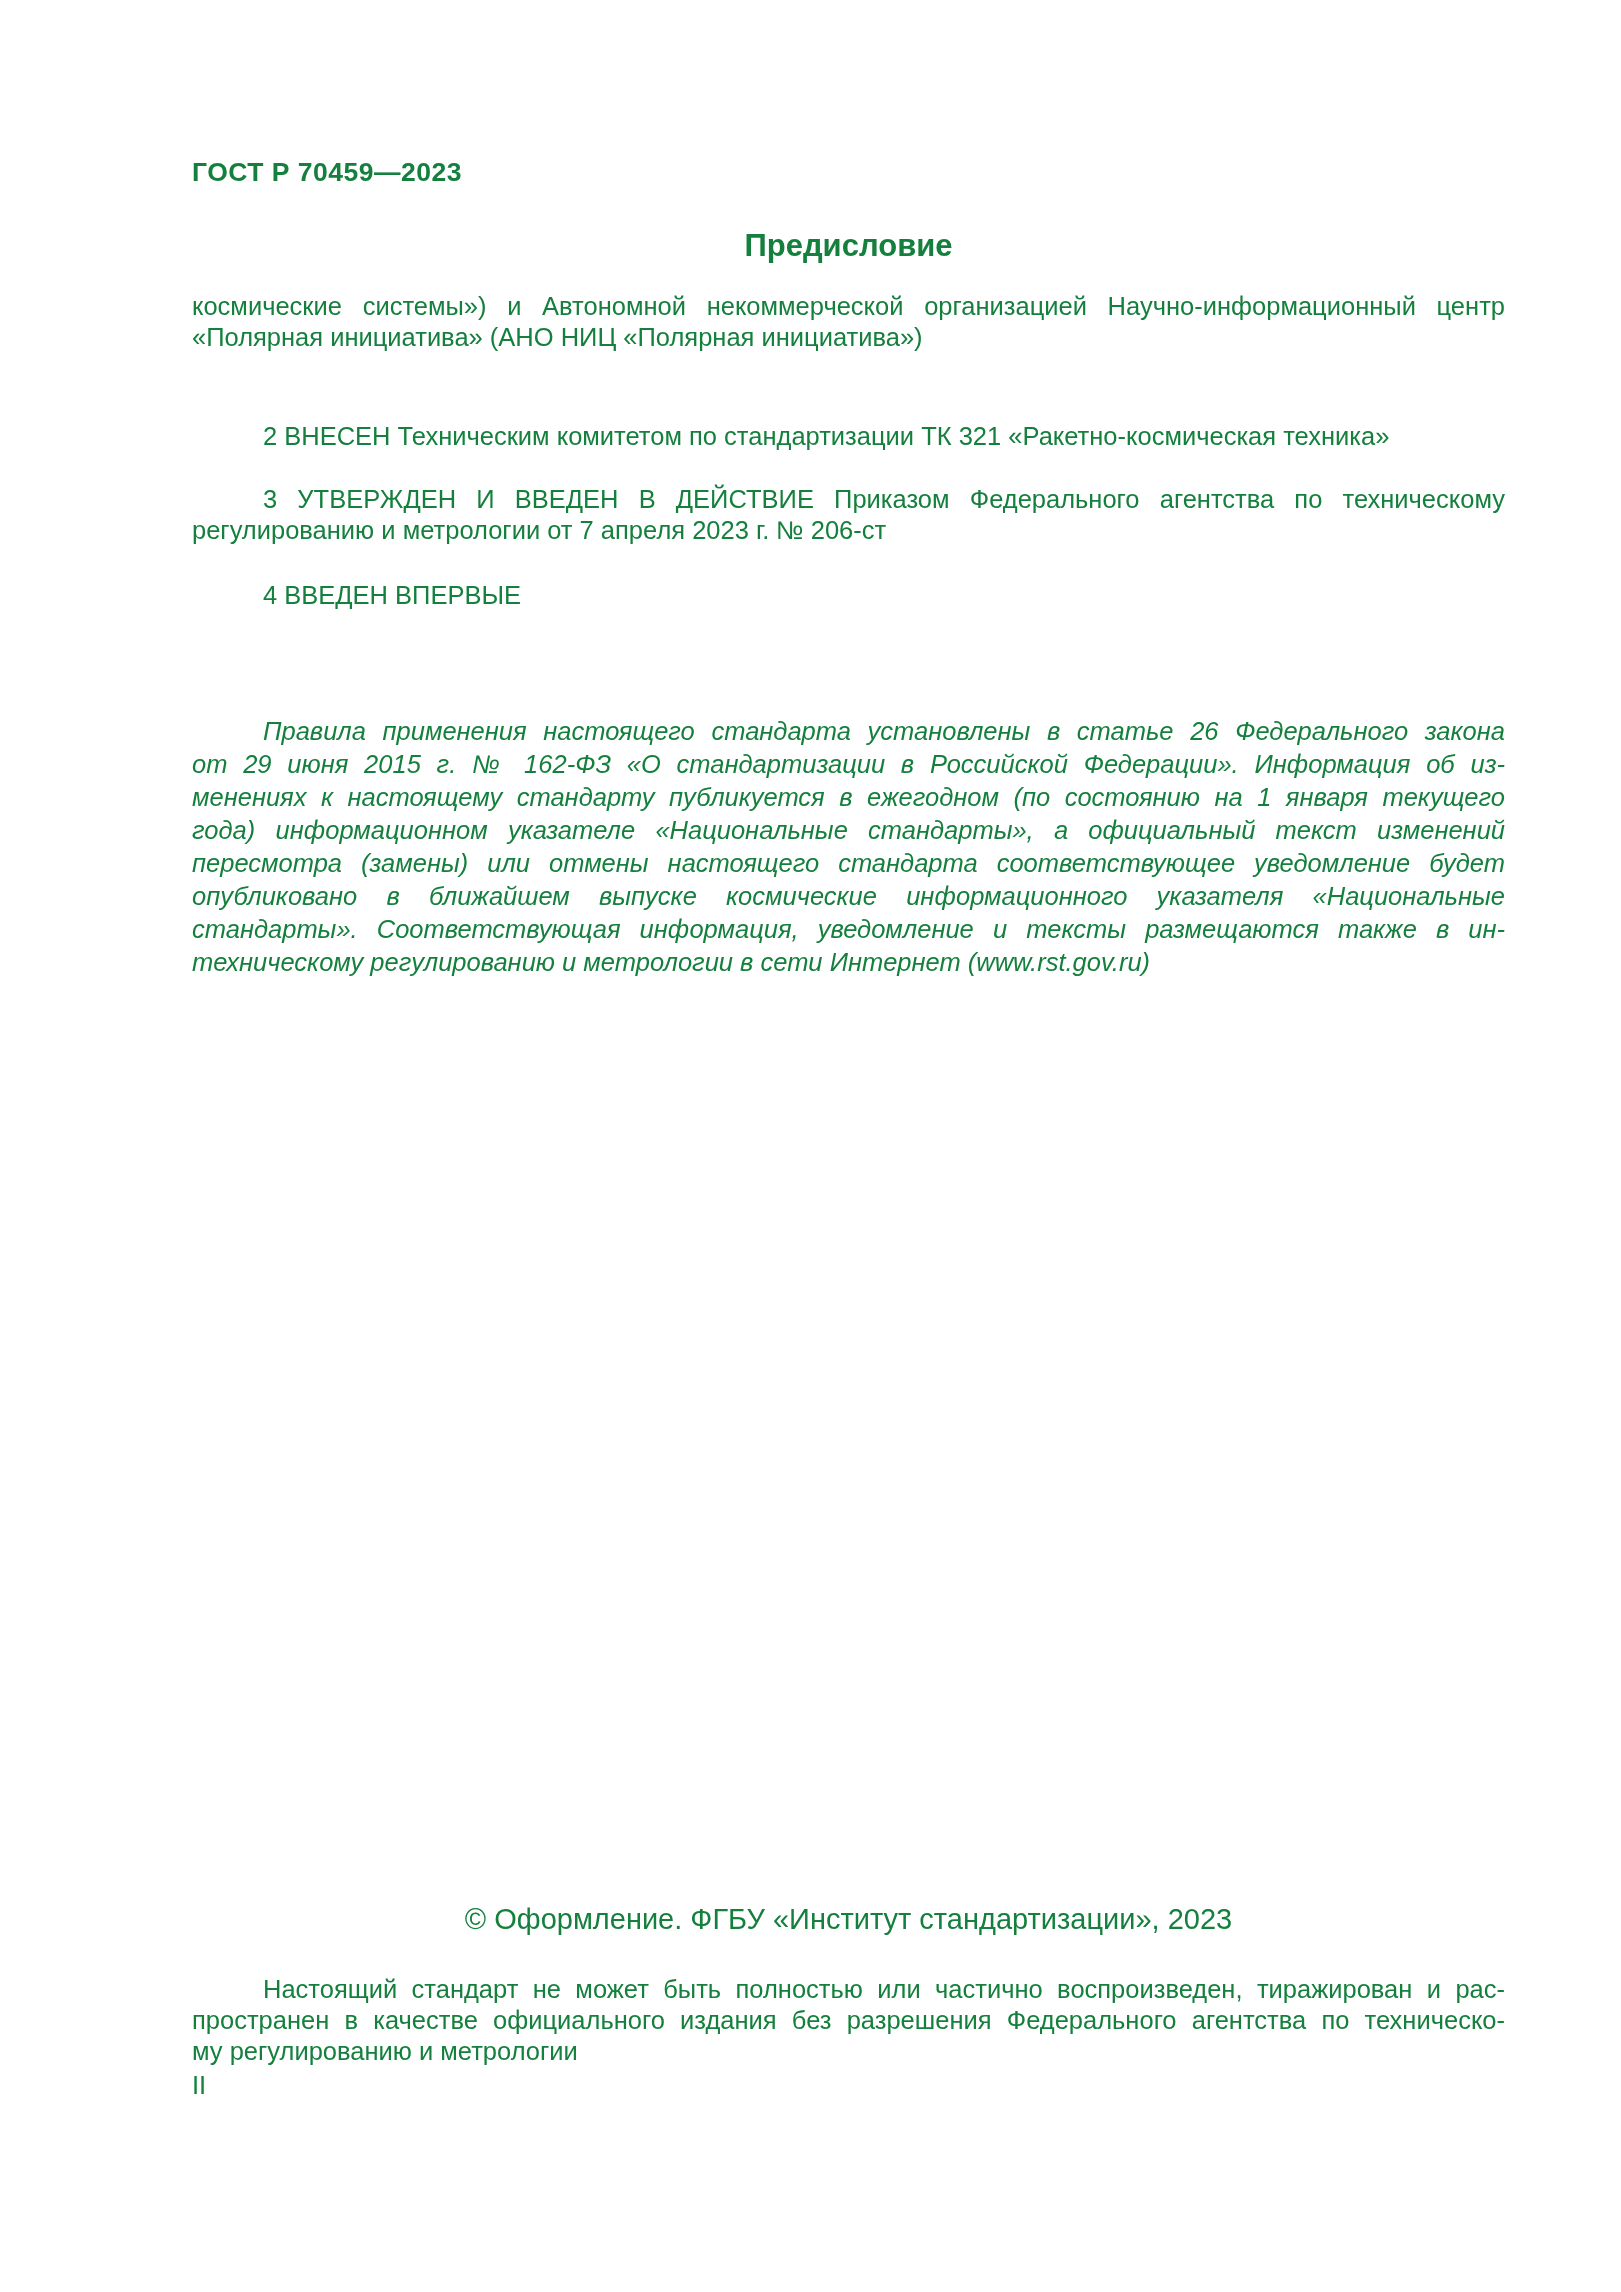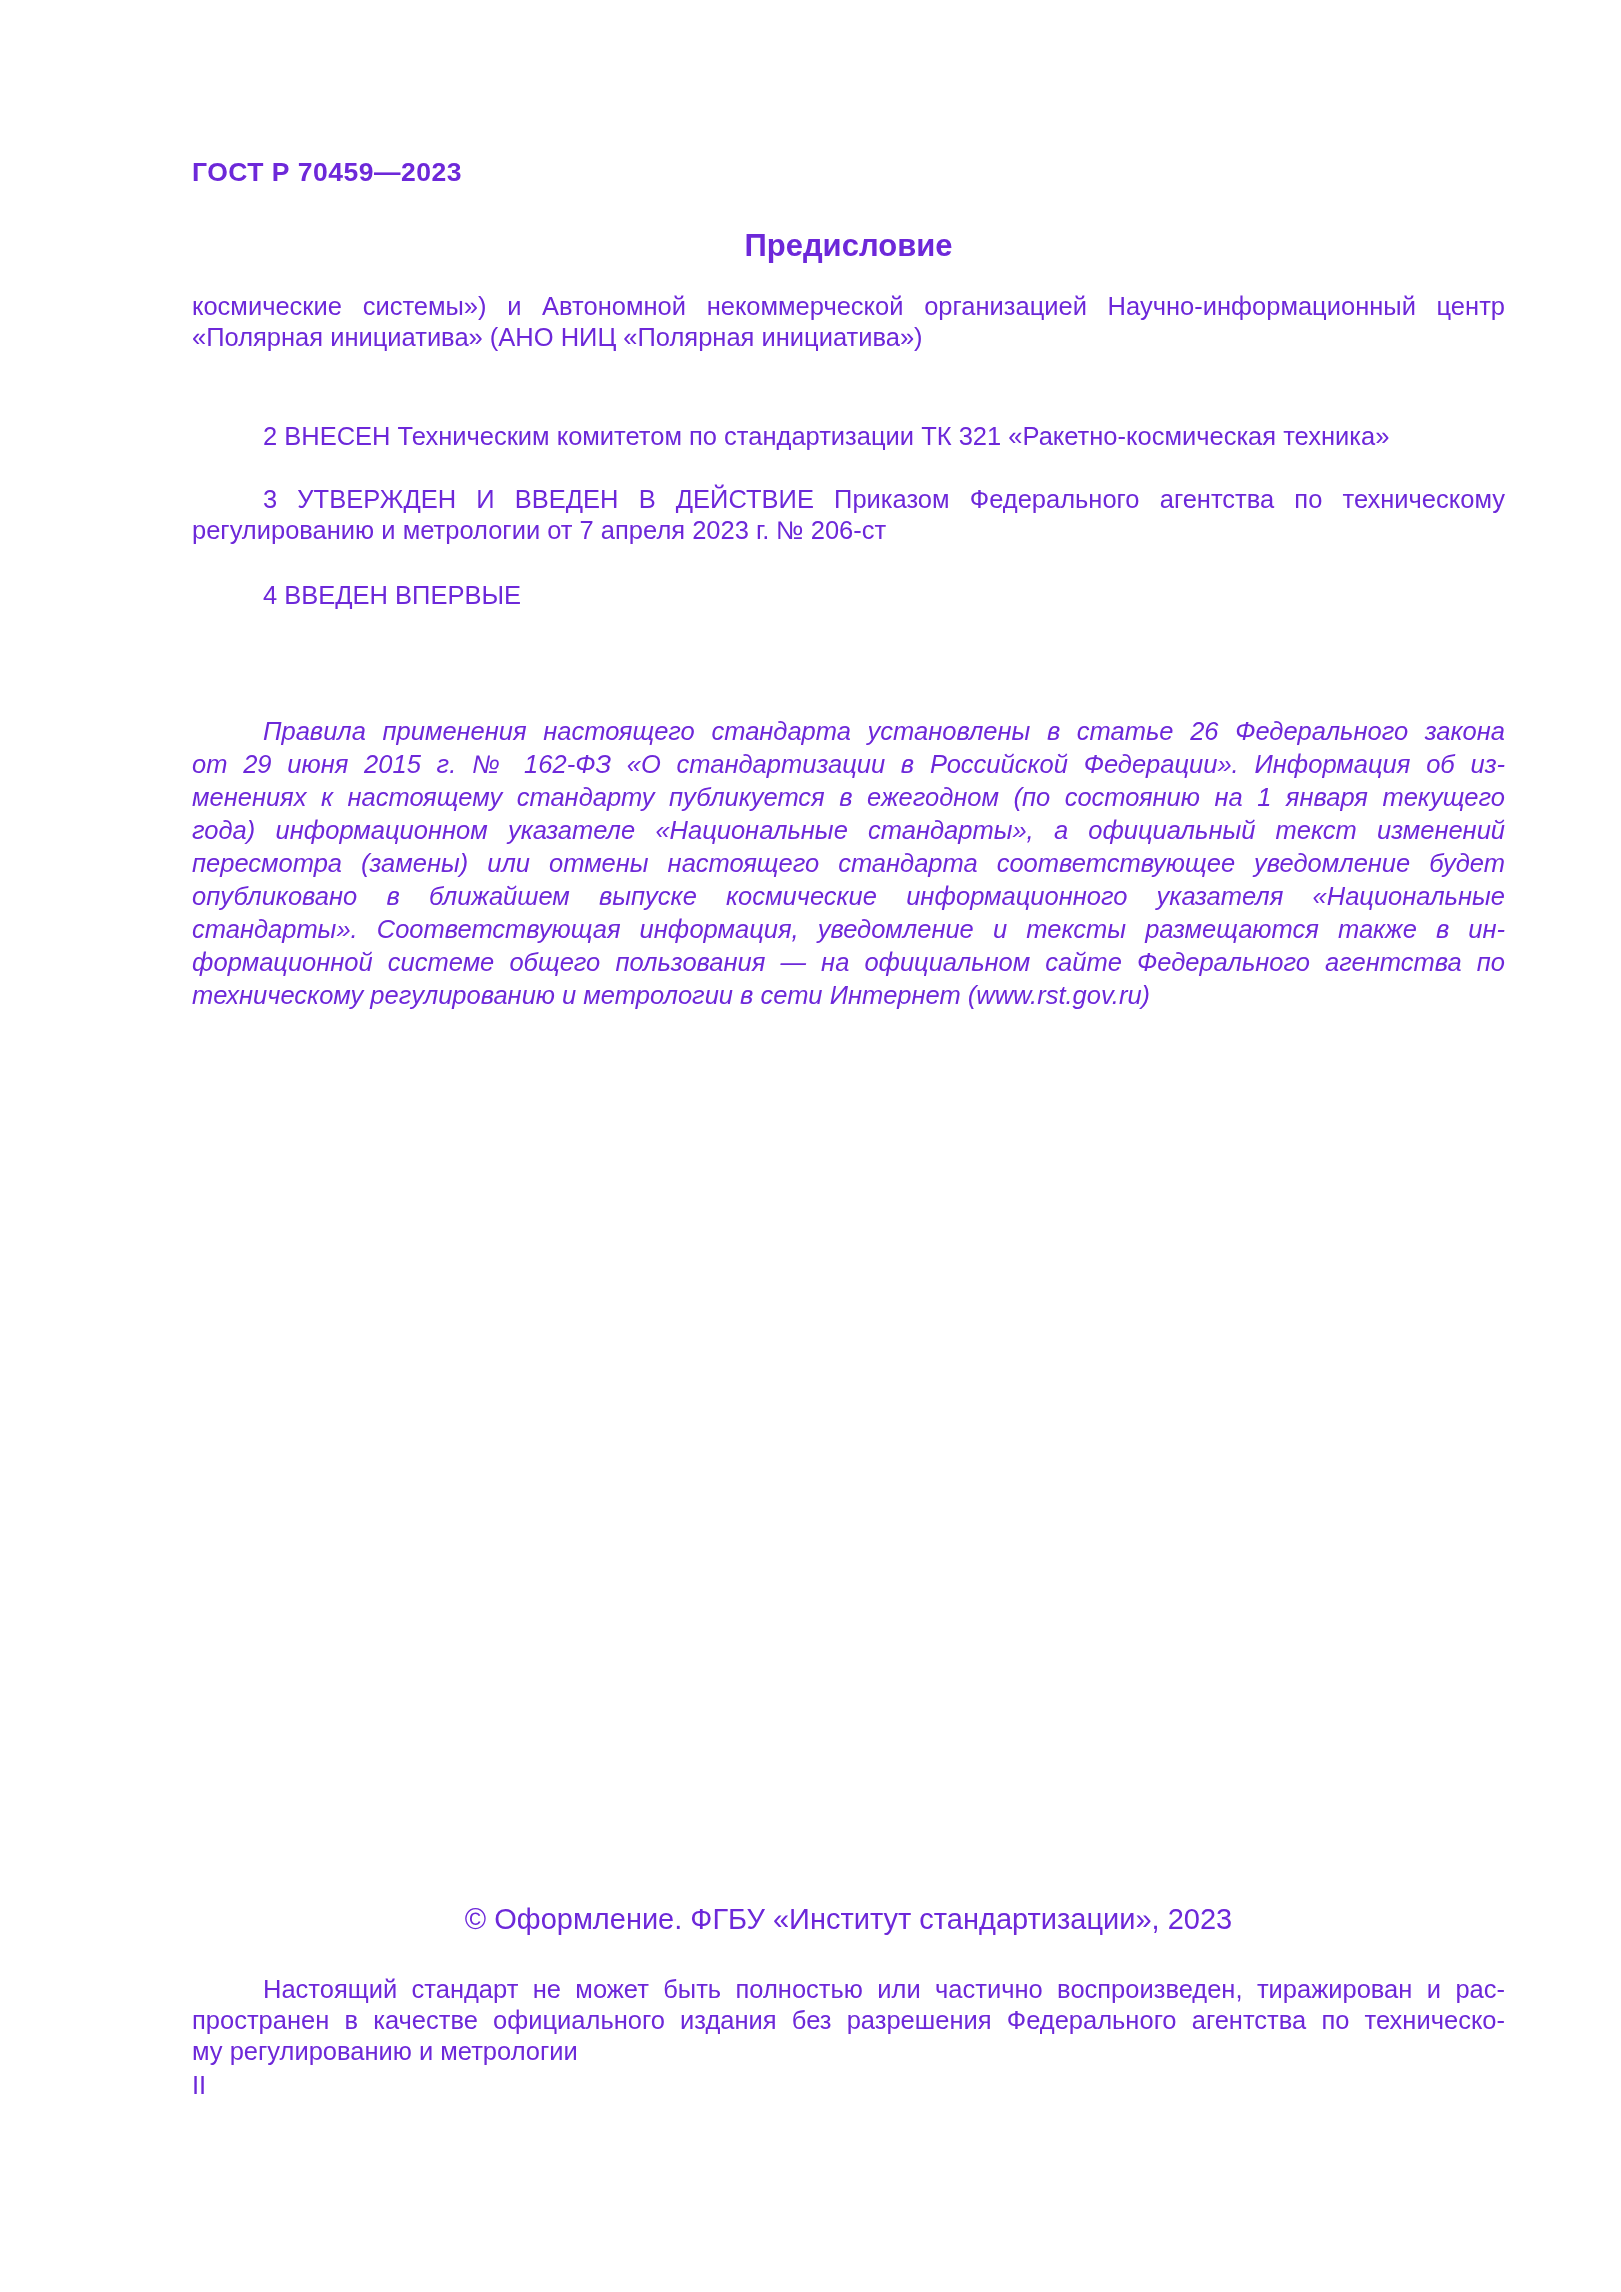--- a/index.html
+++ b/index.html
@@ -6,21 +6,21 @@
     margin: 0;
     padding: 0;
     background: #ffffff;
   }
   .page {
     position: relative;
     width: 1621px;
     height: 2293px;
     background: #ffffff;
     font-family: "Liberation Sans", sans-serif;
-    color: #6d28d9;
+    color: #15803d;
     overflow: hidden;
     text-decoration: underline;
   }
   .block {
     position: absolute;
     left: 192px;
     width: 1313px;
   }
   .run-head {
     top: 157px;
@@ -94,21 +94,20 @@
   </section>
 
   <section class="block para annot">
     <div class="ln jl ind">Правила применения настоящего стандарта установлены в статье 26 Федерального закона</div>
     <div class="ln jl">от 29 июня 2015 г. № 162-ФЗ «О стандартизации в Российской Федерации». Информация об из-</div>
     <div class="ln jl">менениях к настоящему стандарту публикуется в ежегодном (по состоянию на 1 января текущего</div>
     <div class="ln jl">года) информационном указателе «Национальные стандарты», а официальный текст изменений</div>
     <div class="ln jl">пересмотра (замены) или отмены настоящего стандарта соответствующее уведомление будет</div>
     <div class="ln jl">опубликовано в ближайшем выпуске космические информационного указателя «Национальные</div>
     <div class="ln jl">стандарты». Соответствующая информация, уведомление и тексты размещаются также в ин-</div>
-    <div class="ln jl">формационной системе общего пользования — на официальном сайте Федерального агентства по</div>
     <div class="ln">техническому регулированию и метрологии в сети Интернет (www.rst.gov.ru)</div>
   </section>
 
   <div class="block copyright">© Оформление. ФГБУ «Институт стандартизации», 2023</div>
 
   <section class="block para restrict">
     <div class="ln jl ind">Настоящий стандарт не может быть полностью или частично воспроизведен, тиражирован и рас-</div>
     <div class="ln jl">пространен в качестве официального издания без разрешения Федерального агентства по техническо-</div>
     <div class="ln">му регулированию и метрологии</div>
   </section>

